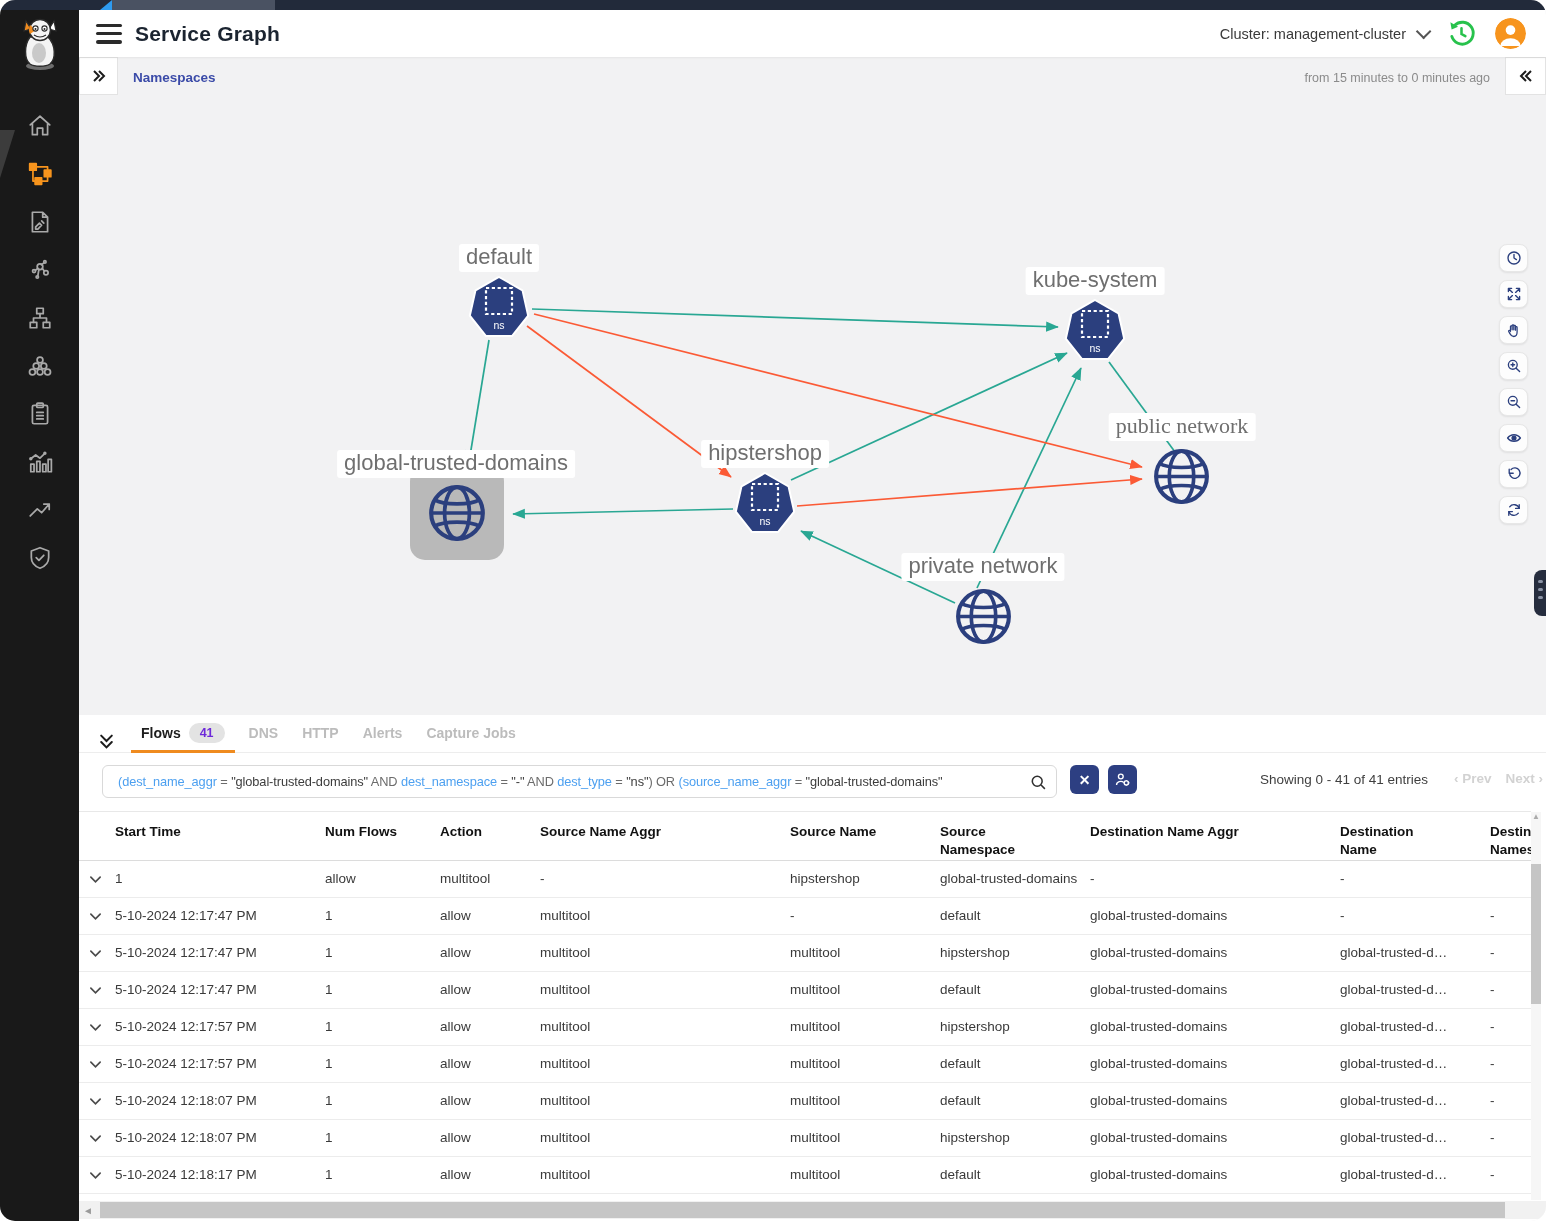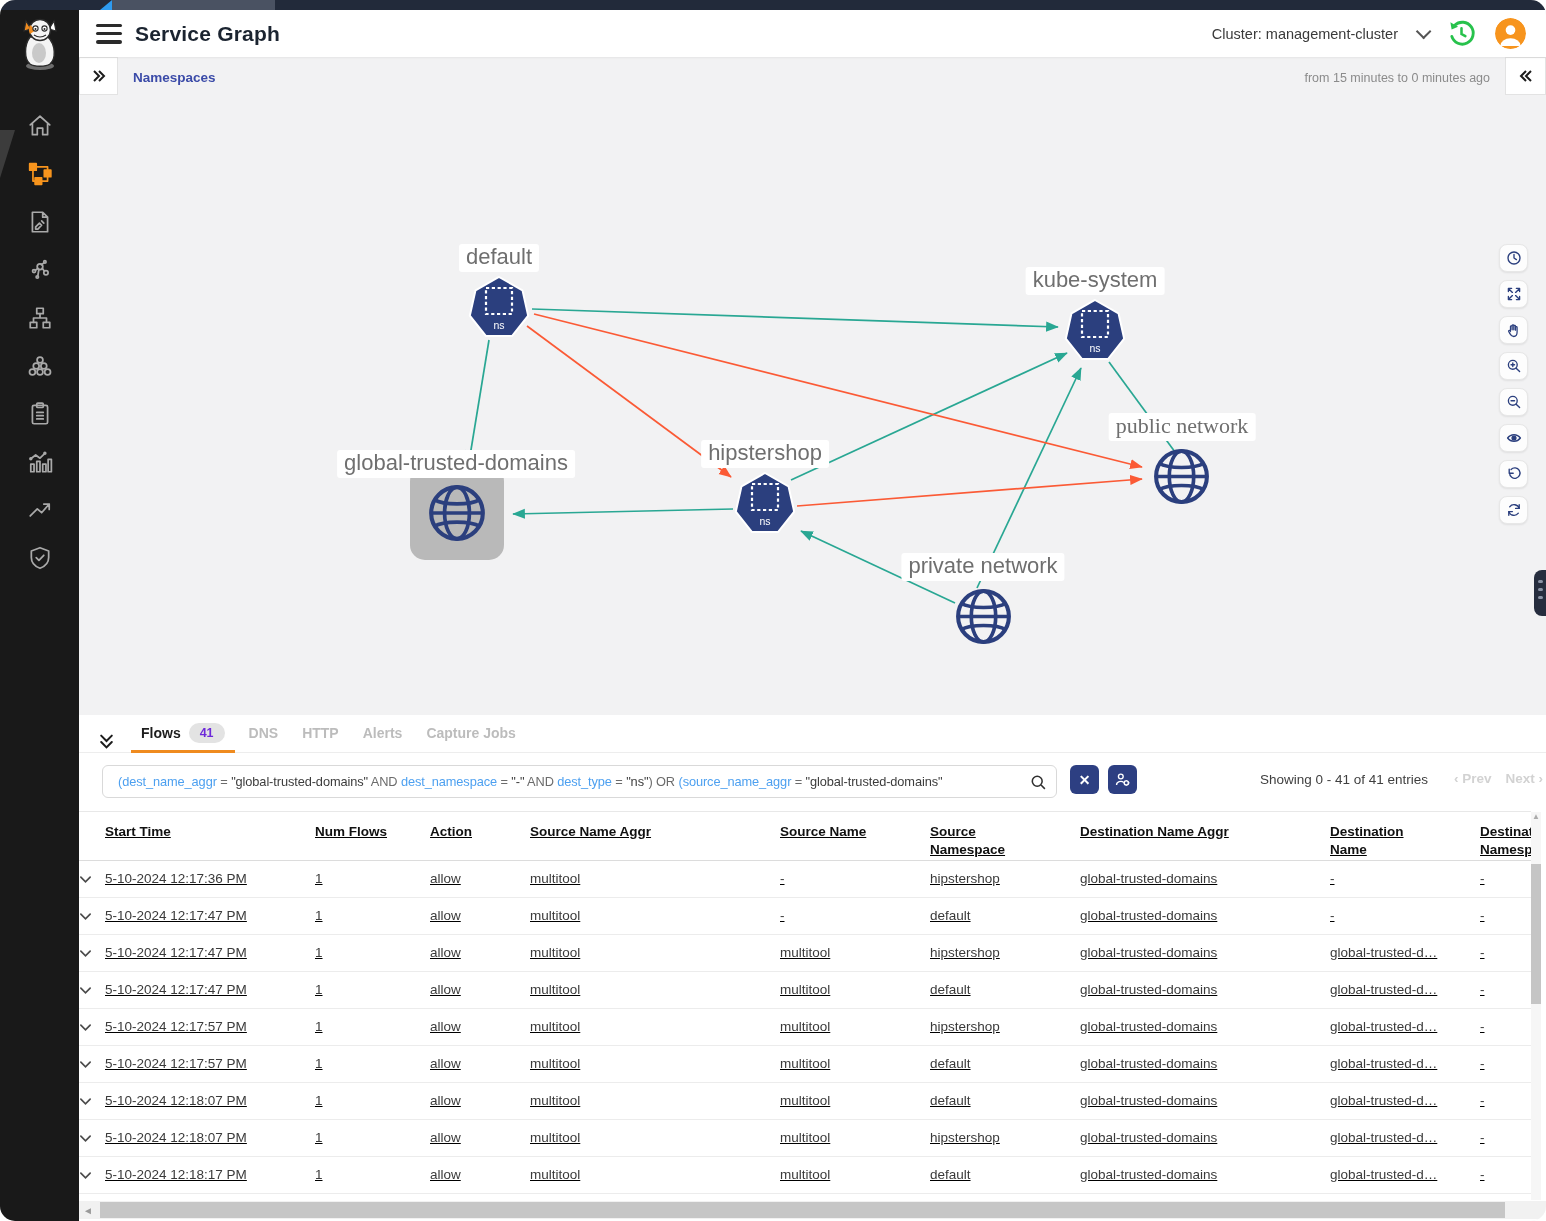--- a/index.html
+++ b/index.html
@@ -23,21 +23,21 @@
   .active-wedge { position:absolute; left:0; top:120px; width:0; height:0;
       border-left:15px solid #3c3c3c; border-bottom:48px solid transparent; }
 
   
   .header { position:absolute; left:79px; top:10px; width:1467px; height:47px; background:#fff; z-index:10;
       display:flex; align-items:center; box-shadow:0 1px 2px rgba(0,0,0,.06); }
   .hamburger { margin-left:17px; width:26px; height:20px; display:flex; flex-direction:column; justify-content:space-between; cursor:pointer; }
   .hamburger i { display:block; height:3.2px; background:#2a2a2a; border-radius:2px; }
   .apptitle { margin-left:13px; font-size:21px; font-weight:700; color:#1b2430; letter-spacing:.2px; }
   .hdr-right { margin-left:auto; display:flex; align-items:center; gap:18px; padding-right:20px; }
-  .cluster { display:flex; align-items:center; gap:18px; font-size:14.5px; color:#3a3a3a; cursor:pointer; }
+  .cluster { display:flex; align-items:center; gap:10px; font-size:14.5px; color:#3a3a3a; cursor:pointer; }
   .chev-down { width:11px; height:11px; border-right:2px solid #555; border-bottom:2px solid #555; transform:rotate(45deg) translateY(-3px); }
   .hbtn { width:32px; height:32px; display:flex; align-items:center; justify-content:center; cursor:pointer; }
   .avatar { width:31px; height:31px; border-radius:50%; overflow:hidden; cursor:pointer; }
 
   
   .subbar { position:absolute; left:79px; top:57px; width:1467px; height:43px; background:#f2f2f3; z-index:9;padding-left:36px; }
   .panelbtn { position:absolute; top:0; width:39px; height:38px; background:#fff; border:1px solid #e3e3e3;
       display:flex; align-items:center; justify-content:center; cursor:pointer; }
   .panelbtn.left { left:0; }
   .panelbtn.right { left:1426px; width:41px; }
@@ -85,21 +85,21 @@
   .sqbtn { position:absolute; top:12px; width:29px; height:29px; background:#2d3f82; border-radius:6px;
       display:flex; align-items:center; justify-content:center; cursor:pointer; }
   .sqbtn.clear { left:984px; color:#fff; font-size:14px; font-weight:700; }
   .sqbtn.cfg { left:1022px; }
   .showing { position:absolute; left:1174px; top:19px; font-size:13.5px; color:#3f3f3f; }
   .pager { position:absolute; left:1368px; top:18px; font-size:13.5px; font-weight:600; color:#d2d2d2; display:flex; gap:14px; }
   .pager span { cursor:pointer; }
 
   .tablewrap { position:relative; width:1452px; }
   .trow { display:grid; grid-template-columns:26px 210px 115px 100px 250px 150px 150px 250px 150px minmax(40px,1fr);
-      padding-left:0;text-decoration:underline; }
+      padding-left:10px; }
   .thead { border-top:1px solid #e8e8e8; border-bottom:1px solid #dcdcdc; height:50px; }
   .thead > div { font-size:13.5px; font-weight:700; color:#111; padding-top:11px; line-height:1.35; overflow:hidden; cursor:pointer; }
   .thead > div:nth-child(7), .thead > div:nth-child(9) { padding-right:62px; }
   .thead > div:nth-child(10) { white-space:normal; }
   .rrow { height:37px; border-bottom:1px solid #ececec; }
   .rrow > div { font-size:13.5px; color:#3a3a3a; line-height:36px; white-space:nowrap; overflow:hidden; }
   .expander { display:flex; align-items:center; justify-content:flex-start; cursor:pointer; }
 
   .vscroll { position:absolute; right:5px; top:97px; width:10px; height:388px; background:#f6f6f6; }
   .vscroll .arrow { width:10px; height:10px; color:#ababab; font-size:8px; text-align:center; line-height:10px; }
@@ -460,21 +460,20 @@
           <div>Destination Name</div>
           <div>Destination Namespace</div>
         </div>
       <div>
           <div class="trow rrow">
             <div class="expander">
   <svg width="13" height="13" viewBox="0 0 14 14">
                 <polyline points="2,4.5 7,9.5 12,4.5" fill="none" stroke="#4a4a4a" stroke-width="1.8" stroke-linecap="round"></polyline>
               </svg>
 </div>
-            <div>5-10-2024 12:17:36 PM</div>
             <div>1</div>
             <div>allow</div>
             <div>multitool</div>
             <div>-</div>
             <div>hipstershop</div>
             <div>global-trusted-domains</div>
             <div>-</div>
             <div>-</div>
           </div>
           <div class="trow rrow">

